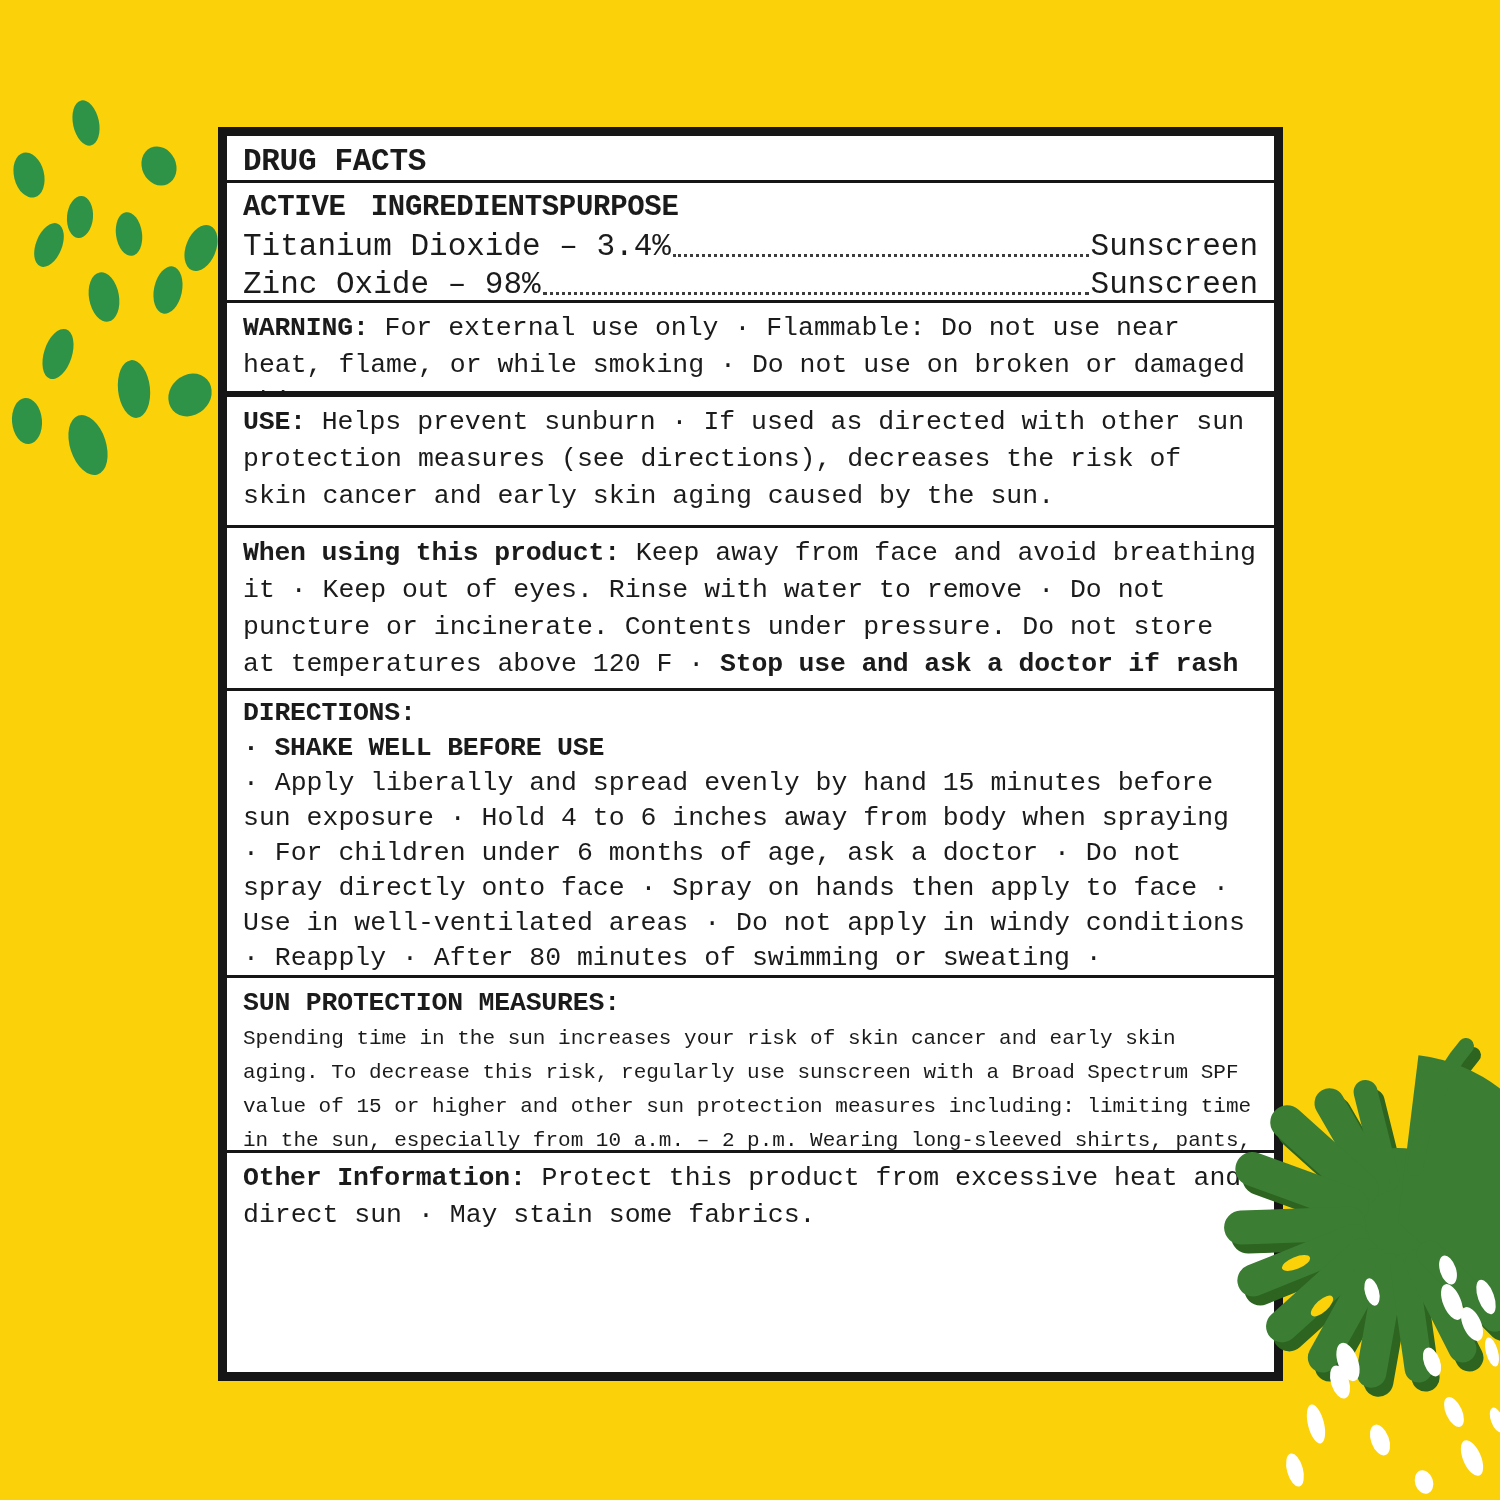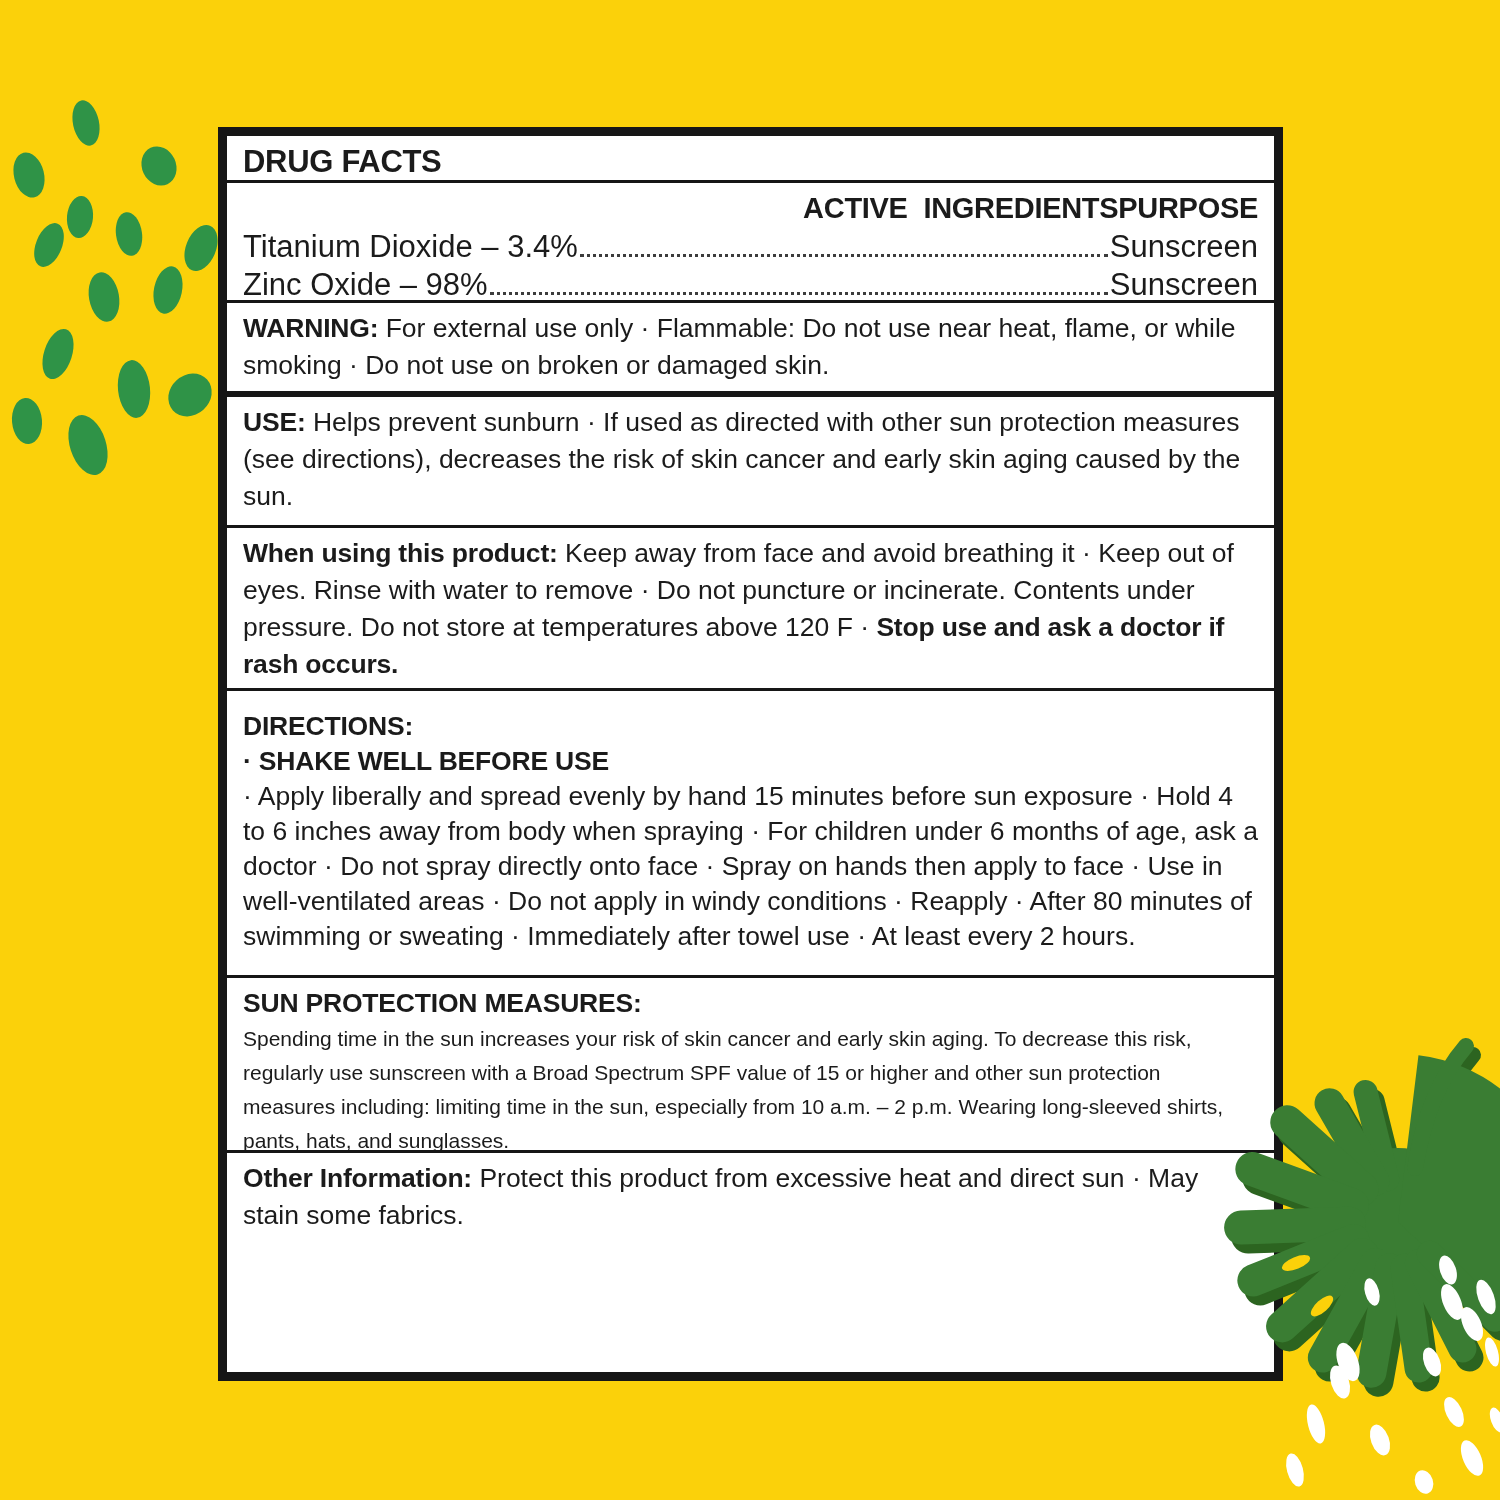--- a/index.html
+++ b/index.html
@@ -20,34 +20,35 @@
     font-family:"Liberation Sans", sans-serif;
     color:var(--ink);
     overflow:hidden;
   }
   .label{
     position:absolute;left:218px;top:127px;width:1065px;height:1254px;
     background:var(--label-bg);
     border:9px solid #161616;
     display:flex;flex-direction:column;
     z-index:1;
+    font-family:Liberation Mono, monospace;
   }
   .sec{padding:7px 16px 0 16px;border-top:3px solid #161616;overflow:hidden}
   .sec.first{border-top:none}
   .sec-title{height:44px;display:flex;align-items:center}
   .sec-active{height:120px;padding-top:5px}
   .sec-use{height:134px;border-top-width:6px}
   .sec-warning{height:91px}
   .sec-when{height:163px}
   .sec-keep{height:95px}
-  .sec-directions{height:287px;padding-top:18px}
+  .sec-directions{height:287px;padding-top:5px}
   .sec-sun{height:175px}
   .sec-other{flex:1}
   h1{font-size:31px;font-weight:700;letter-spacing:-0.3px}
-  .hrow{display:flex;justify-content:flex-end;line-height:40px}
+  .hrow{display:flex;justify-content:flex-start;line-height:40px}
   .hd{font-size:29px;font-weight:700;letter-spacing:-0.3px}
   .hd.sp{word-spacing:8px}
   .ing{display:flex;line-height:38px;font-size:31px}
   .leader{flex:1;border-bottom:3px dotted #3c3c3c;align-self:flex-end;margin:0 2px 9px 2px;min-width:30px}
   p,.body{font-size:26.5px;line-height:37px}
   .sec-directions p,.sec-directions .body{line-height:35px}
   .sec-sun .body{font-size:21px;line-height:34px}
   b{font-weight:700;letter-spacing:-0.2px}
   .decor{position:absolute;left:0;top:0;z-index:2;pointer-events:none}
 </style>

